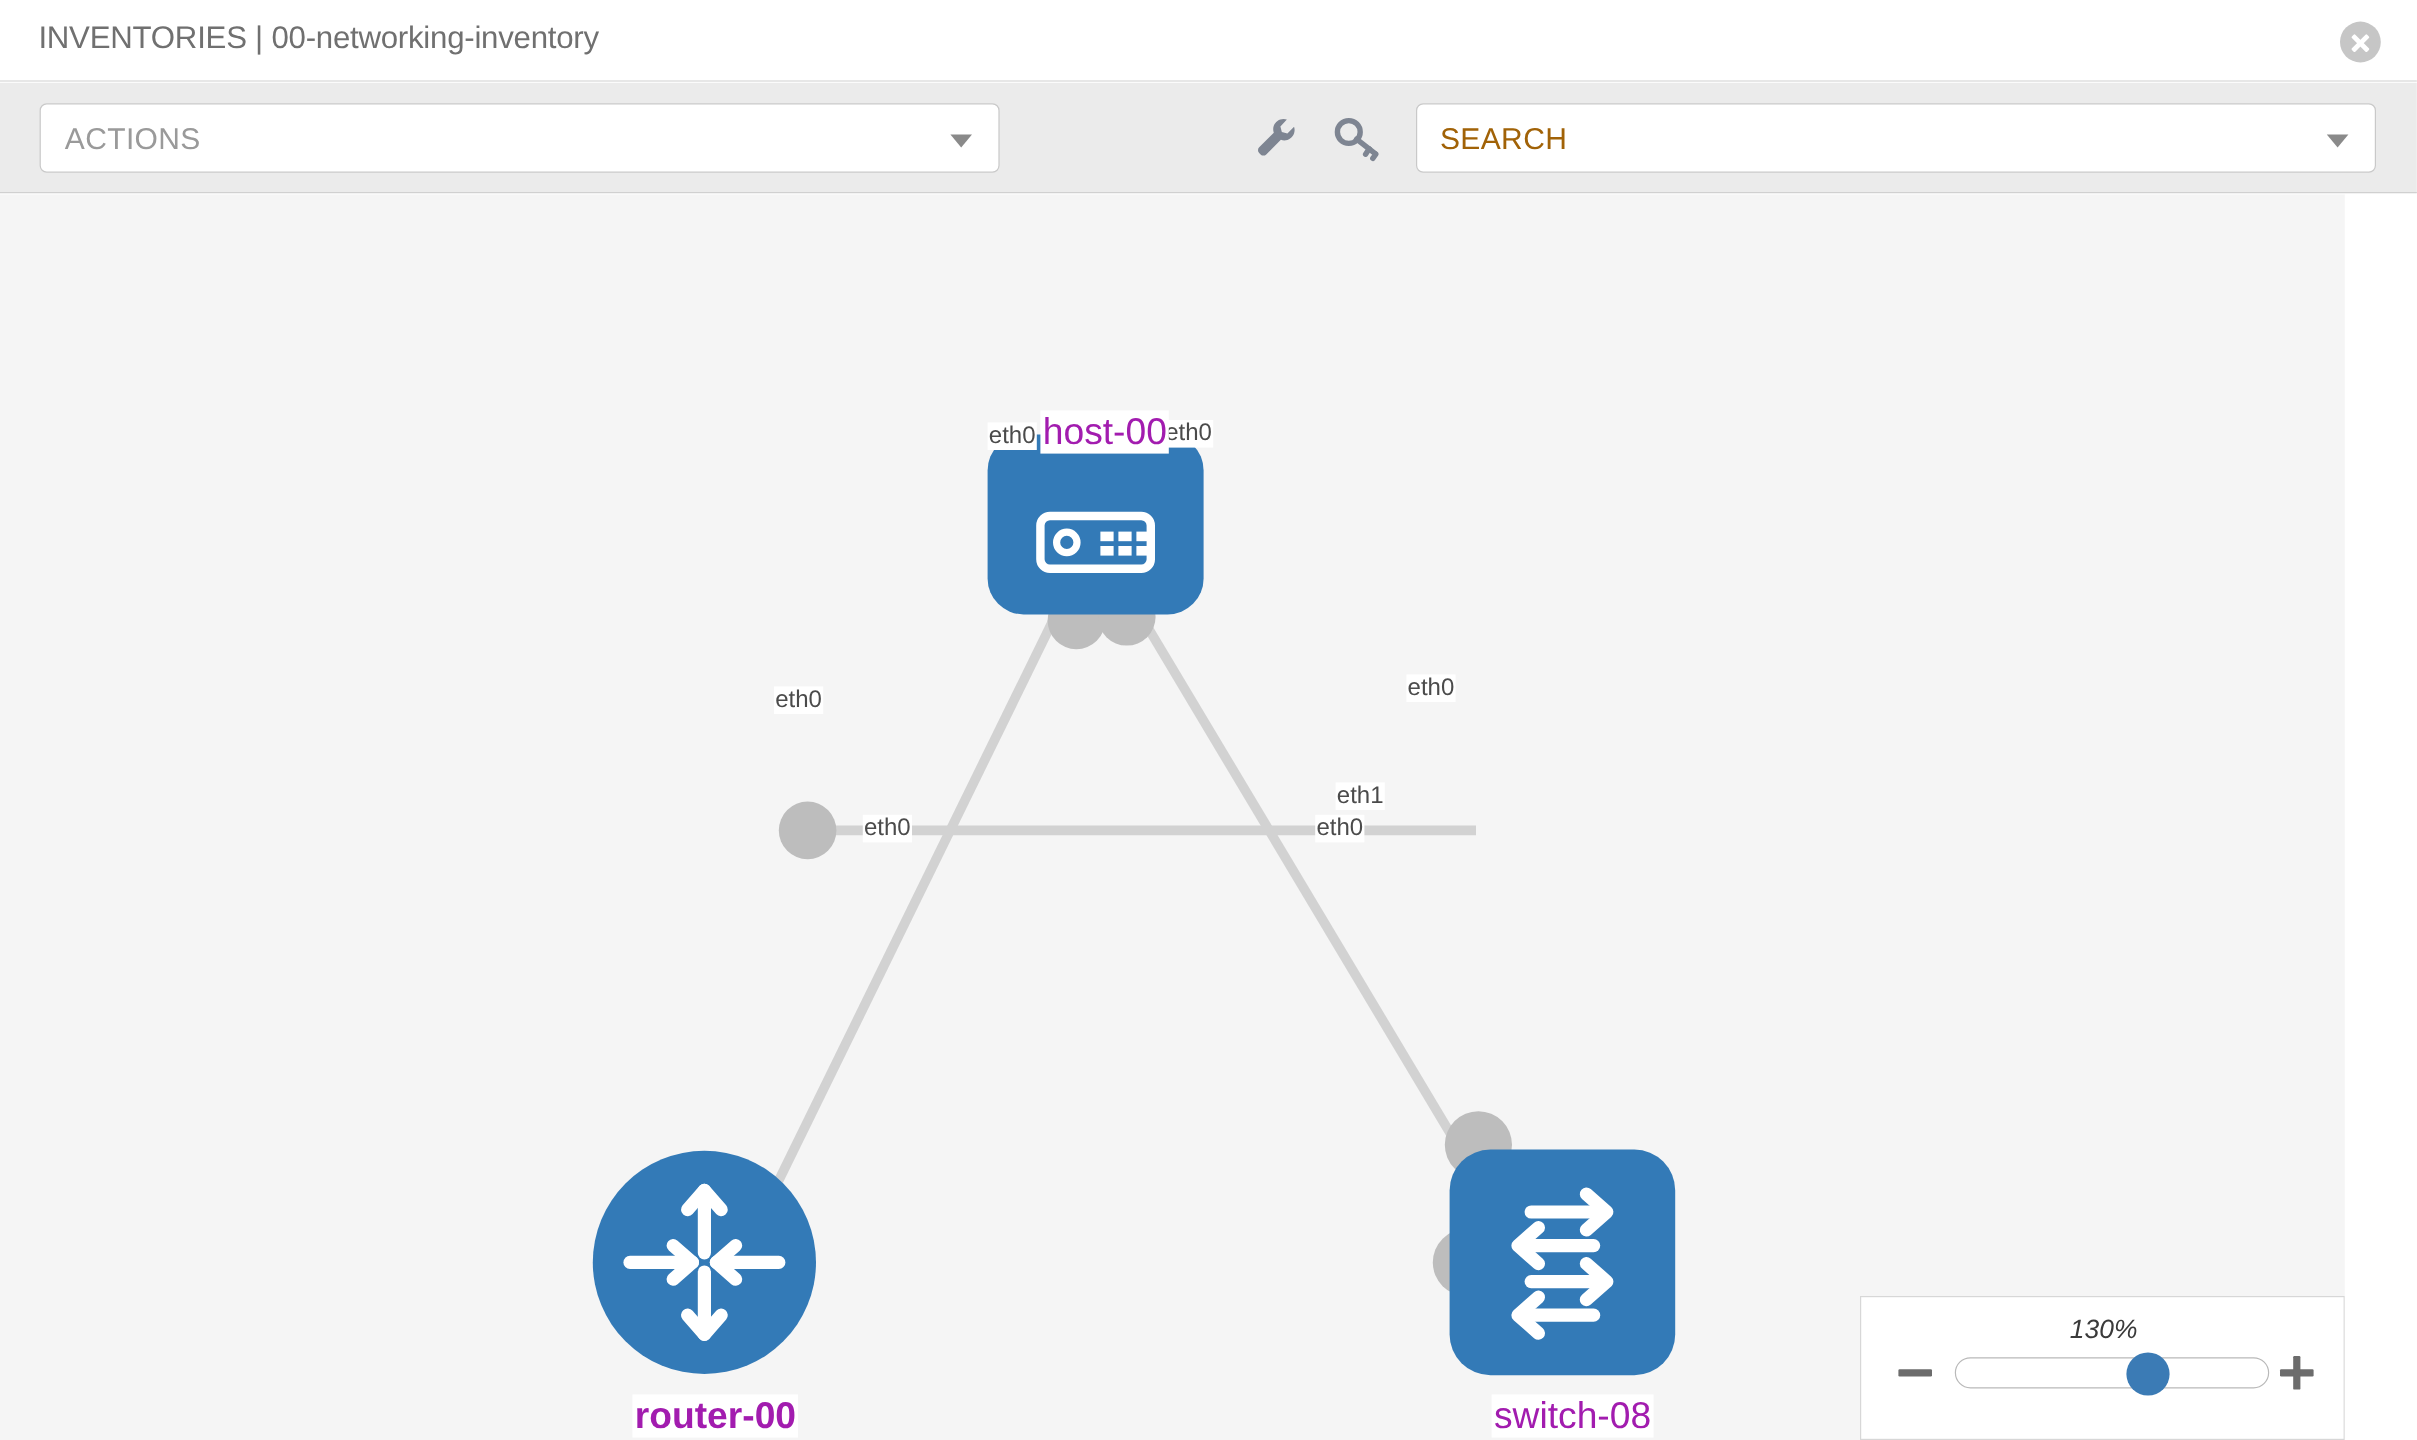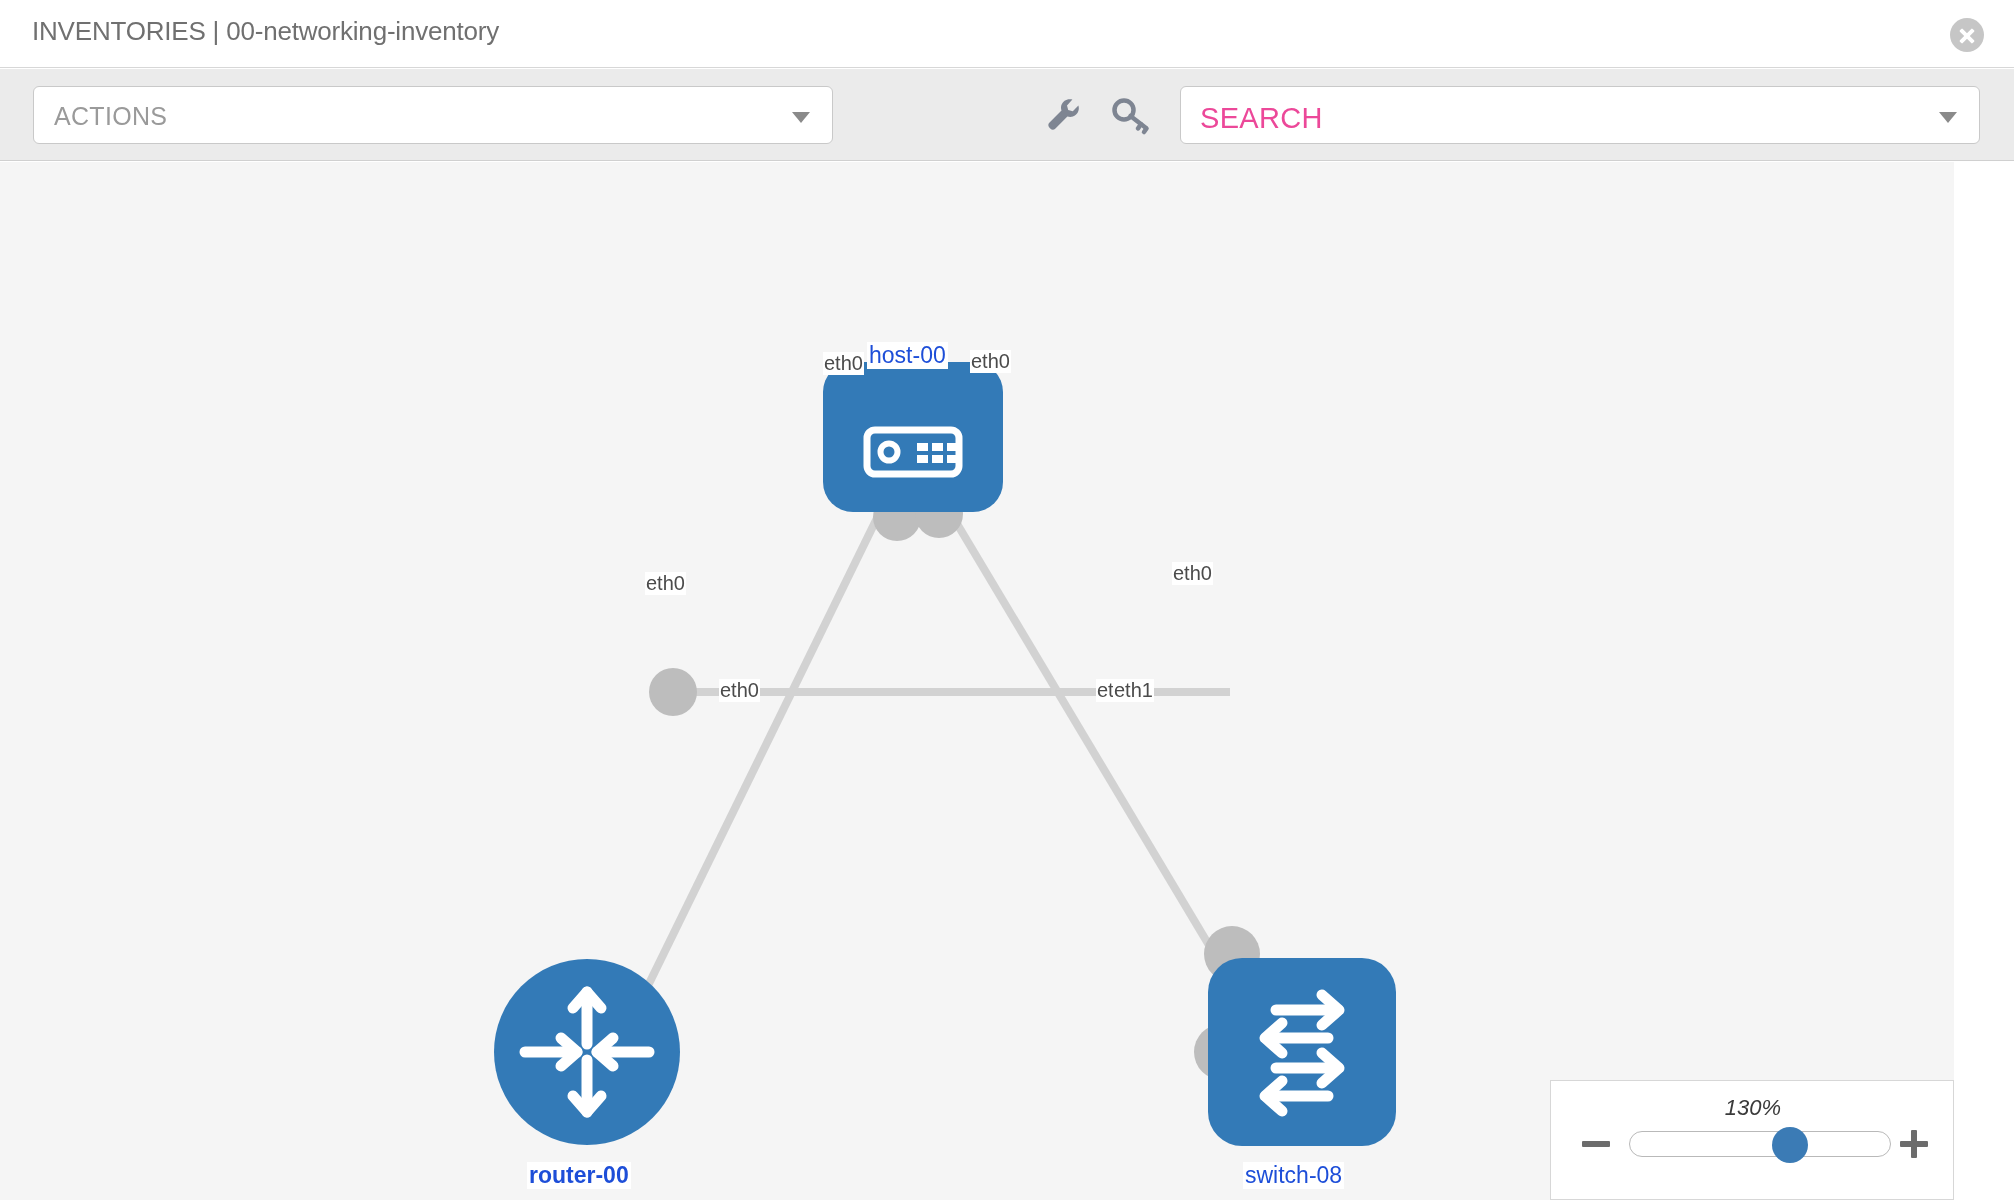--- a/index.html
+++ b/index.html
@@ -79,37 +79,37 @@
   .search-select {
     position: absolute; left: 1180px; top: 17px;
     width: 800px; height: 58px;
     background: #ffffff;
     border: 1px solid #c9c9c9;
     border-radius: 6px;
     cursor: text;
   }
   .search-label {
     position: absolute; left: 19px; top: 15px;
-    font-size: 29px; color: #ec4899;
+    font-size: 25px; color: #a16207;
     letter-spacing: 0.3px;
   }
 
   
   .canvas {
     position: absolute; top: 162px; left: 0;
     width: 1954px; height: 1038px;
     background: #f5f5f5;
     overflow: hidden;
   }
   .topo-svg { position: absolute; top: 0; left: 0; }
 
   
   .node-label {
     position: absolute;
-    font-size: 23px; color: #1d4ed8;
+    font-size: 31px; color: #a21caf;
     background: #ffffff;
     white-space: nowrap;
     padding: 0 2px;
   }
   .iface-label {
     position: absolute;
     font-size: 20px; color: #4b4b4b;
     background: #ffffff;
     white-space: nowrap;
     padding: 0 1px;
@@ -270,21 +270,21 @@
       <use href="#icon-switch" x="1302" y="890"></use>
     </g>
   </svg>
 
   <span class="iface-label" style="left:823px; top:190px;">eth0</span>
   <span class="iface-label" style="left:970px; top:188px;">eth0</span>
   <span class="iface-label" style="left:645px; top:410px;">eth0</span>
   <span class="iface-label" style="left:1172px; top:400px;">eth0</span>
   <span class="iface-label" style="left:719px; top:517px;">eth0</span>
   <span class="iface-label" style="left:1096px; top:517px;">eth0</span>
-  <span class="iface-label" style="left:1113px; top:517px;">eth1</span>
+  <span class="iface-label" style="left:1113px; top:490px;">eth1</span>
 
   <span class="node-label" style="left:867px; top:180px;">host-00</span>
   <span class="node-label" style="left:527px; top:1000px;font-weight:bold;">router-00</span>
   <span class="node-label" style="left:1243px; top:1000px;">switch-08</span>
 
   <div class="zoom-panel">
     <div class="zoom-value">130%</div>
     <div class="zoom-minus"></div>
     <div class="zoom-track">
       <div class="zoom-thumb" id="zoom-thumb" style="left: 142.38px;"></div>

